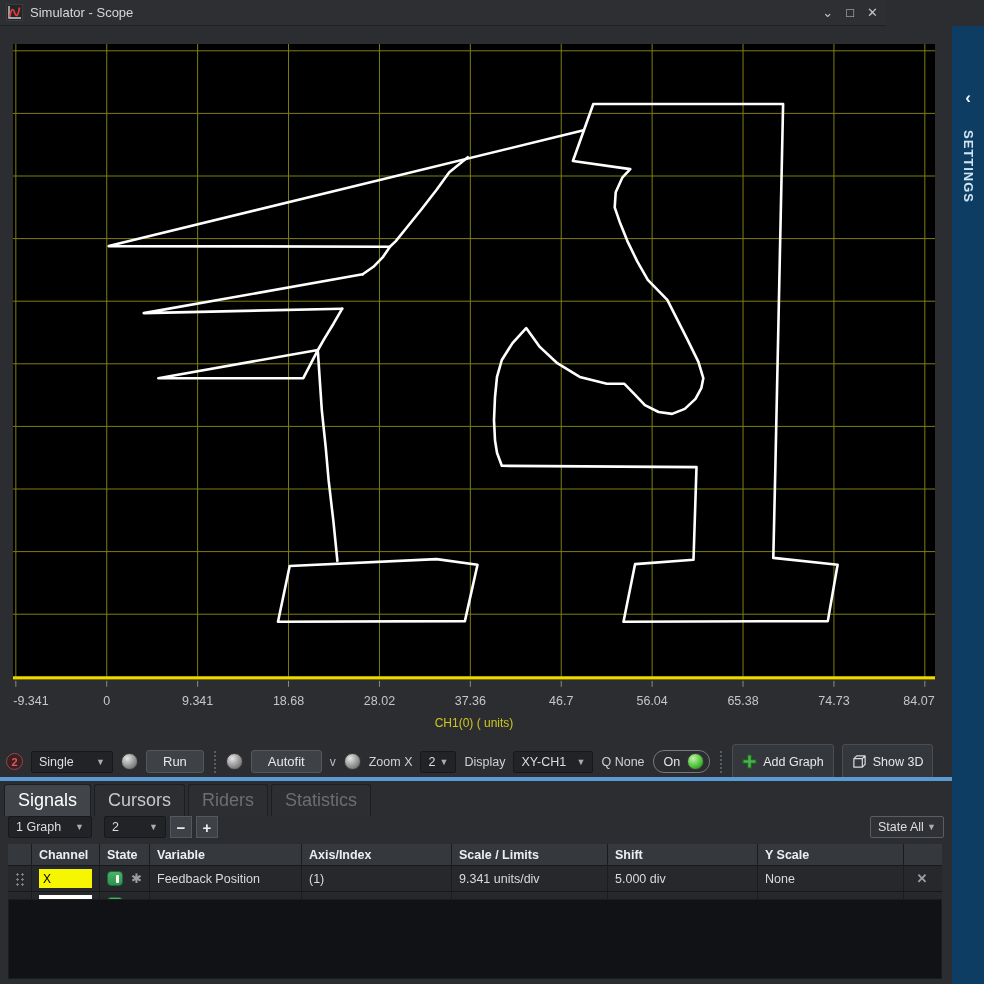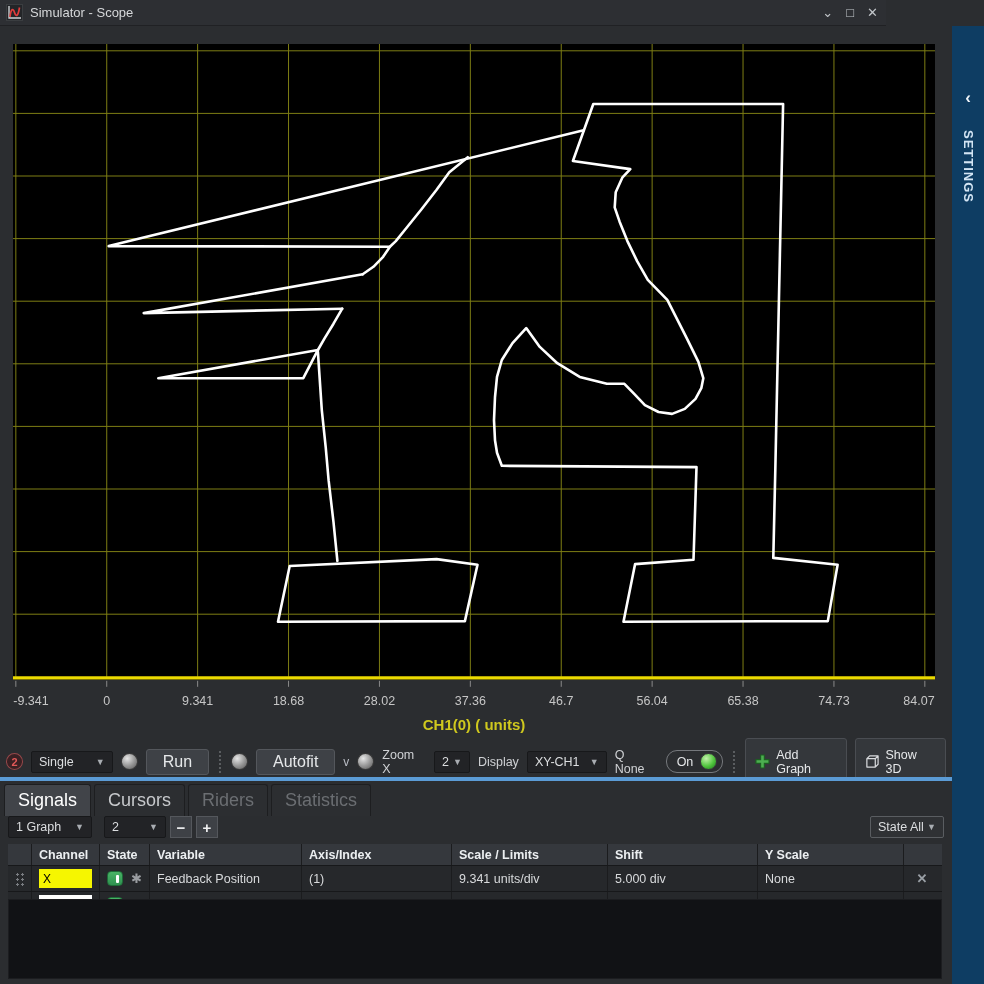--- a/index.html
+++ b/index.html
@@ -19,35 +19,35 @@
   #settings-strip { position:absolute; left:952px; top:26px; width:32px; height:958px;
                     background:#0e3d63; display:flex; flex-direction:column; align-items:center; }
   #settings-strip .collapse { color:#eef4f9; font-size:17px; font-weight:bold; margin-top:62px; }
   #settings-strip .vlabel { margin-top:22px; writing-mode:vertical-rl; color:#d3e5f4;
                             font-size:13px; font-weight:bold; letter-spacing:1px; }
 
   
   #plot-panel { position:absolute; left:0; top:26px; width:952px; height:719px; background:#2b2d30; }
   #plot-svg { position:absolute; left:0; top:0; }
   #x-axis-title { position:absolute; left:13px; top:690px; width:922px; text-align:center;
-                  color:#cfc81e; font-size:15px; font-weight:bold; }
+                  color:#cfc81e; font-size:12px; font-weight:normal; }
 
   
   #toolbar { position:absolute; left:0; top:745px; width:952px; height:33px; background:#2b2d30;
              display:flex; align-items:center; padding:0 6px; gap:8px; color:#d4d6d9; font-size:12.5px; }
   .badge { width:17px; height:17px; border-radius:50%; background:#3a2023; border:1.5px solid #96484a;
            color:#e25858; font-size:11px; font-weight:bold; display:flex; align-items:center; justify-content:center; }
   .sel { display:flex; align-items:center; background:#222326; border:1px solid #17181a; border-radius:2px;
          color:#dcdee0; padding:3px 7px; font-size:12.5px; }
   .sel .chev { color:#a9adb2; font-size:9px; margin-left:auto; }
   .led { width:17px; height:17px; border-radius:50%; border:1px solid #3a3a3a;
          background:radial-gradient(circle at 35% 30%, #e6e6e6, #9a9a9a 50%, #5a5a5a 97%); }
   .led.green { background:radial-gradient(circle at 35% 30%, #c4f2ab, #4fc43c 55%, #1f7a1f 97%); }
   .btn { background:#3e4146; border:1px solid #54575c; border-radius:3px; color:#e6e8ea;
-         padding:3px 16px; font-size:16px; }
+         padding:3px 16px; font-size:13px; }
   .vsep { height:22px; border-left:2px dotted #5a5d60; margin:0 2px; }
   .pill { display:flex; align-items:center; gap:7px; border:1px solid #75787c; border-radius:11px;
           padding:2px 5px 2px 10px; color:#e3e5e7; }
   .icon-btn { display:flex; align-items:center; gap:6px; background:#34373b; border:1px solid #4a4d52;
               border-radius:3px; padding:9px 9px; color:#e6e8ea; }
   .toolbar-label { color:#cfd1d4; }
   .small-v { color:#b9bcc4; font-size:12px; }
 
   
   #splitter { position:absolute; left:0; top:777px; width:952px; height:4px; background:#5b9bd5; }

